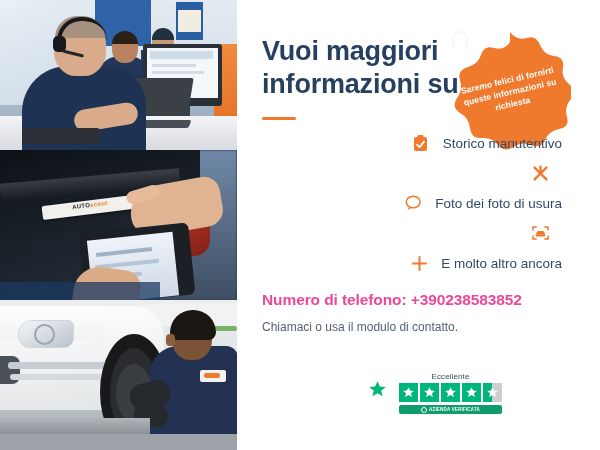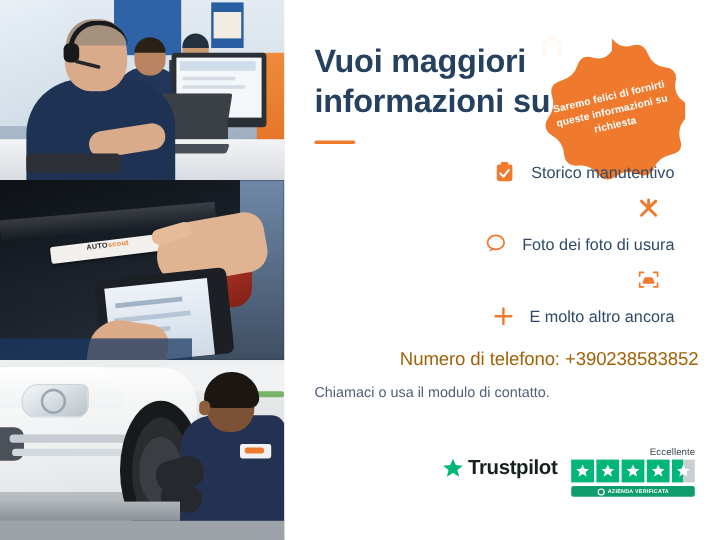--- a/index.html
+++ b/index.html
@@ -172,30 +172,30 @@
     transform:rotate(-13deg);text-align:center;
     font-size:8.5px;line-height:1.42;font-weight:700;color:#ffffff;letter-spacing:.1px;}
 
   
   .features{position:absolute;left:25px;top:128px;width:300px;}
   .frow{display:flex;align-items:center;height:30px;justify-content:flex-end;}
   .ficon{width:30px;height:22px;flex:none;display:flex;align-items:center;justify-content:flex-start;}
   .flabel{font-size:13.5px;color:#2f4a68;font-weight:400;}
 
   .phone{position:absolute;left:25px;top:291px;width:320px;
-    font-size:15.5px;font-weight:400;color:#a16207;letter-spacing:-.1px;text-align:right;}
+    font-size:15.5px;font-weight:700;color:#ec4899;letter-spacing:-.1px;}
   .sub{position:absolute;left:25px;top:318px;width:330px;
     font-size:12px;line-height:1.55;color:#51617a;}
 
   
   .tp{position:absolute;left:131px;top:372px;width:218px;height:40px;display:flex;align-items:flex-start;}
   .tp-logo{display:flex;align-items:center;margin-top:8px;}
   .tp-logo-name{font-size:17px;font-weight:700;color:#16201f;margin-left:3px;letter-spacing:-.3px;}
   .tp-right{margin-left:12px;}
-  .tp-ex{font-size:8px;color:#3d4a52;text-align:right;letter-spacing:.1px;margin-bottom:2px;}
+  .tp-ex{font-size:8px;color:#3d4a52;text-align:center;letter-spacing:.1px;margin-bottom:2px;}
   .stars{display:flex;gap:2px;}
   .star{width:19px;height:19px;background:#00b67a;display:flex;align-items:center;justify-content:center;}
   .star.half{background:linear-gradient(90deg,#00b67a 50%,#c9cfd2 50%);}
   .verified{margin-top:3px;background:#0f9d6e;border-radius:2px;height:9px;
     display:flex;align-items:center;justify-content:center;gap:2px;padding:0 3px;}
   .verified span{font-size:4.5px;color:#fff;letter-spacing:.2px;font-weight:700;}
   .vdot{width:4px;height:4px;border:1px solid #fff;border-radius:50%;flex:none;}
 </style>
 </head>
 <body>
@@ -369,21 +369,20 @@
     <div class="phone">Numero di telefono: +390238583852</div>
     <div class="sub">
       <div>Chiamaci o usa il modulo di contatto.</div>
     </div>
 
     <div class="tp">
       <div class="tp-logo">
         <svg width="19" height="19" viewBox="0 0 20 20">
           <path fill="#00b67a" d="M10 1.3 l2.5 5.6 L18.6 7.4 L13.9 11.2 L15.4 17.2 L10 13.9 L4.6 17.2 L6.1 11.2 L1.4 7.4 L7.5 6.9 Z"></path>
         </svg>
-        <span class="tp-logo-name">Trustpilot</span>
       </div>
       <div class="tp-right">
         <div class="tp-ex">Eccellente</div>
         <div class="stars">
           <span class="star">
             <svg width="13" height="13" viewBox="0 0 20 20">
                 <path fill="#fff" d="M10 1.8 l2.4 5.3 5.8.5 -4.4 3.7 1.4 5.6 -5.2-3.1 -5.2 3.1 1.4-5.6 -4.4-3.7 5.8-.5 Z"></path>
               </svg>
           </span>
           <span class="star">

